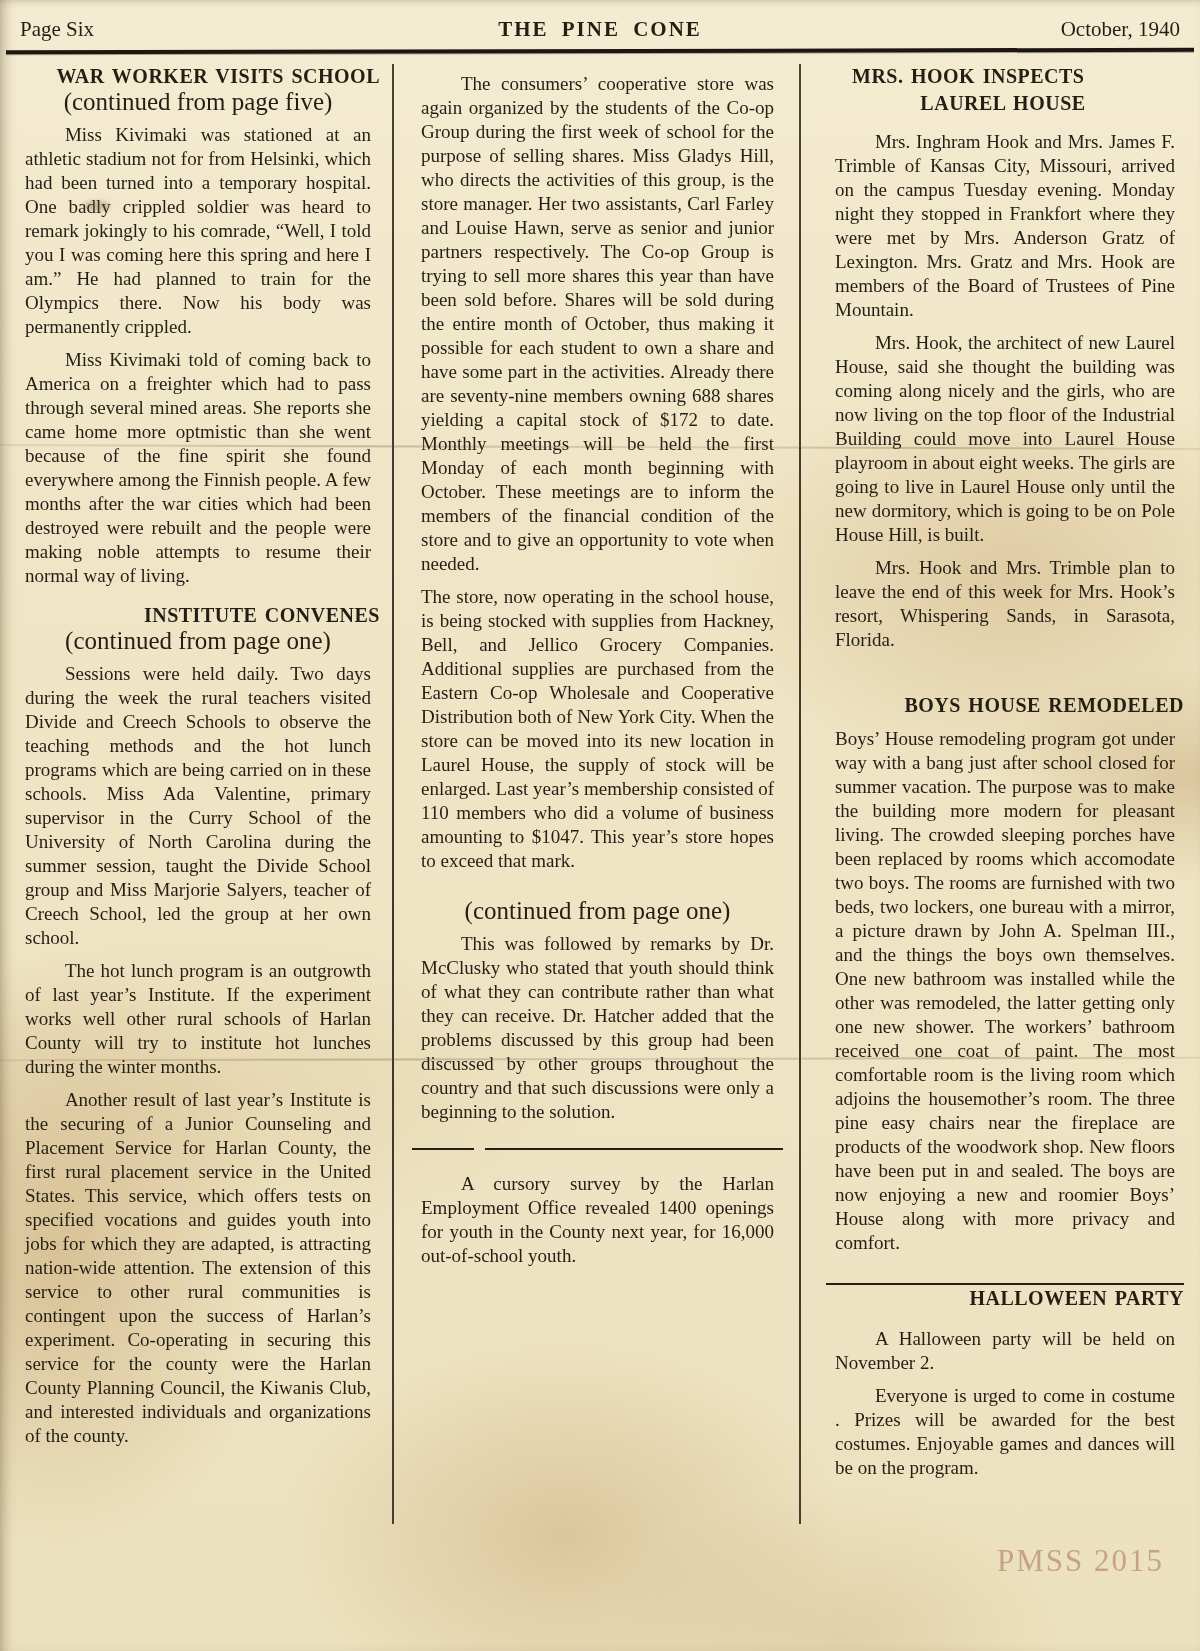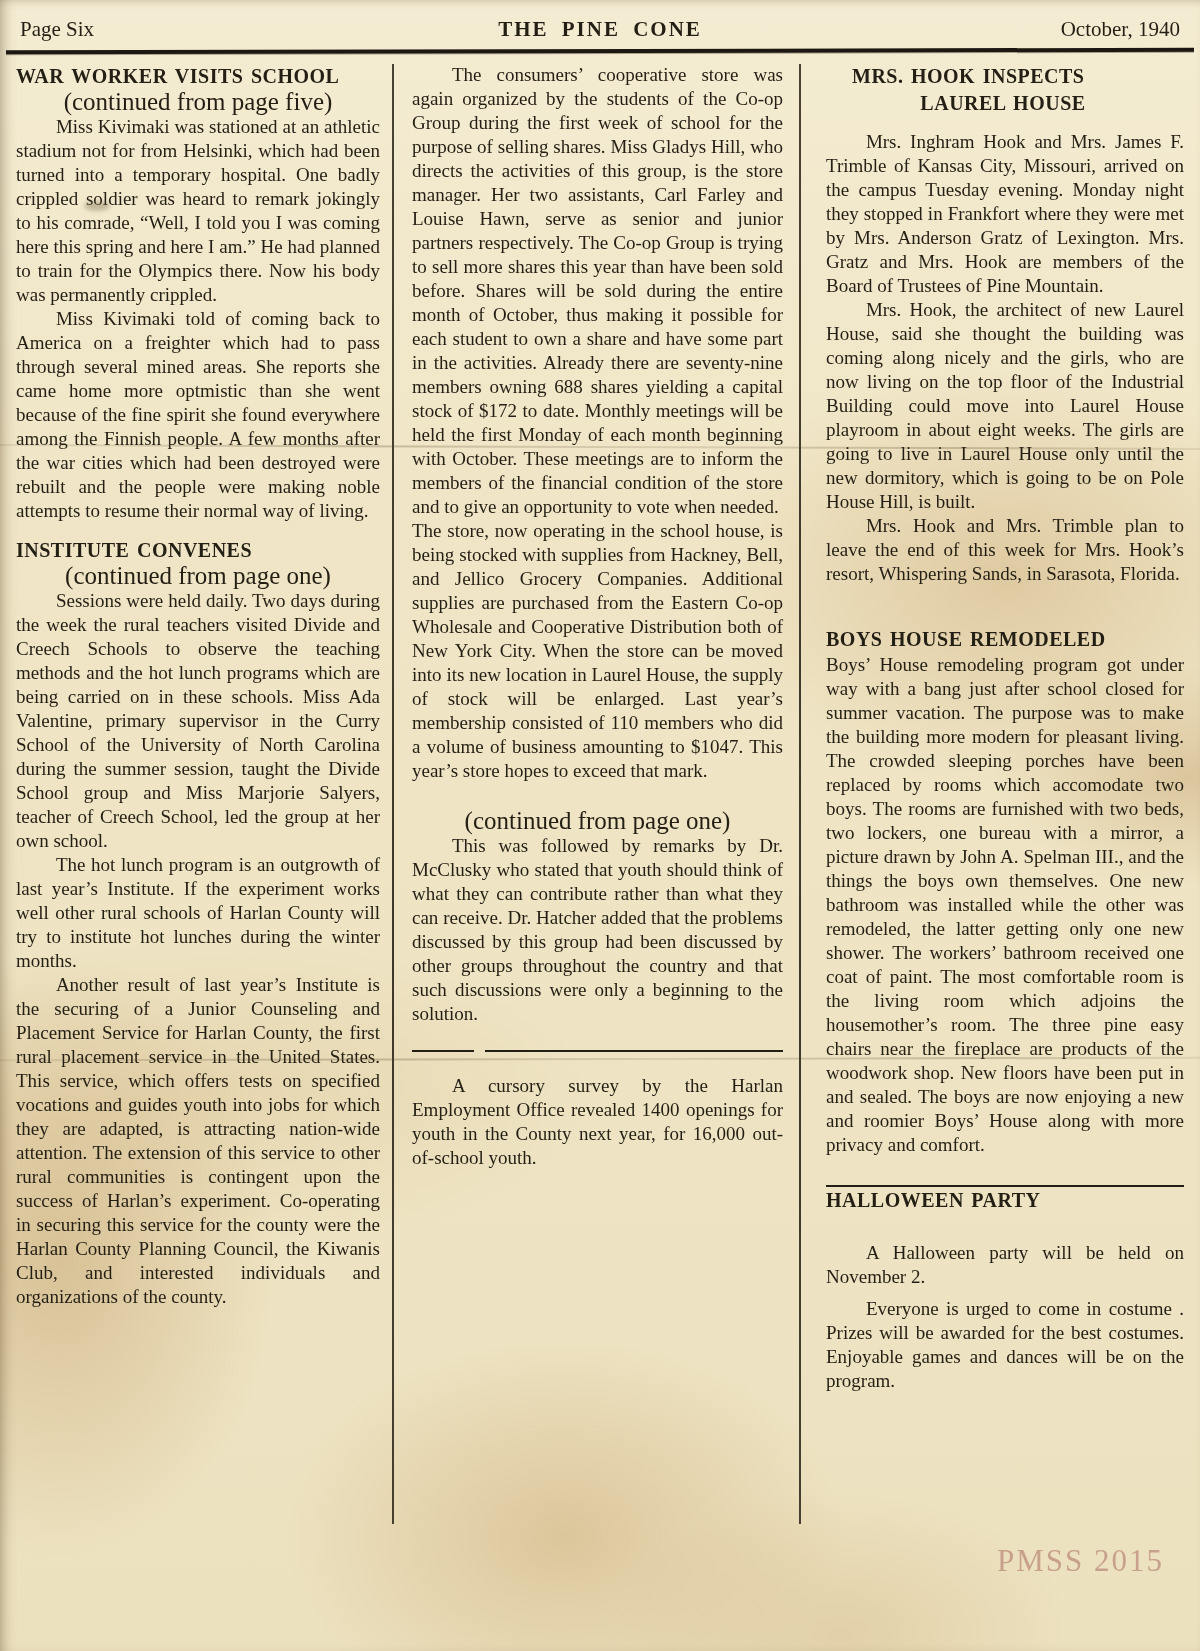--- a/index.html
+++ b/index.html
@@ -50,46 +50,46 @@
     position:absolute;top:64px;width:2px;height:1460px;
     background:linear-gradient(180deg,#2a2418 0%,#1f1a10 60%,#2a2418 100%);
     opacity:.85;
   }
   .vdivider.d1{left:392px;}
   .vdivider.d2{left:799px;}
   
   section{display:block;}
   h2{
     font-size:20px;line-height:26px;font-weight:bold;
-    text-align:left;letter-spacing:.5px;word-spacing:2px;
+    text-align:right;letter-spacing:.5px;word-spacing:2px;
     margin:0 0 1px 0;
   }
   h2.h-line1{text-align:left;padding-left:26px;}
   .heading2{
     font-size:20px;line-height:26px;font-weight:bold;
     letter-spacing:.5px;word-spacing:2px;
     text-align:center;padding-right:4px;margin:0 0 14px 0;
   }
   .subheading{
     font-size:25px;line-height:24px;text-align:center;margin:0 0 1px 0;
   }
   p{
-    font-size:19px;line-height:24px;margin:0;
+    font-size:19px;line-height:24px;margin:9px;
     text-align:justify;text-indent:2.1em;
   }
   p.noindent{text-indent:0;}
   .rule{display:flex;gap:11px;align-items:center;}
   .rule .seg{height:2px;background:#241f14;}
   .rule.split{margin:24px 0 22px 0;}
   .rule.split .seg:first-child{width:62px;}
   .rule.split .seg:last-child{flex:1;}
   .rule.full{margin:28px 0 0 0;}
   .rule.full .seg{width:100%;}
   [data-name="section-halloween-party"] p{margin-bottom:8px;}
-  [data-name="section-halloween-party"] h2{margin-bottom:28px;}
+  [data-name="section-halloween-party"] h2{margin-bottom:16px;}
   
   .crease{
     position:absolute;left:0;width:100%;height:2px;
     background:linear-gradient(90deg,rgba(84,66,38,.10),rgba(84,66,38,.28) 30%,rgba(84,66,38,.14) 55%,rgba(84,66,38,.26) 80%,rgba(84,66,38,.10));
     pointer-events:none;
   }
   .crease.c1{top:446px;transform:rotate(.18deg);}
   .crease.c2{top:1058px;transform:rotate(-.12deg);}
   .smudge{
     position:absolute;width:26px;height:10px;border-radius:50%;

